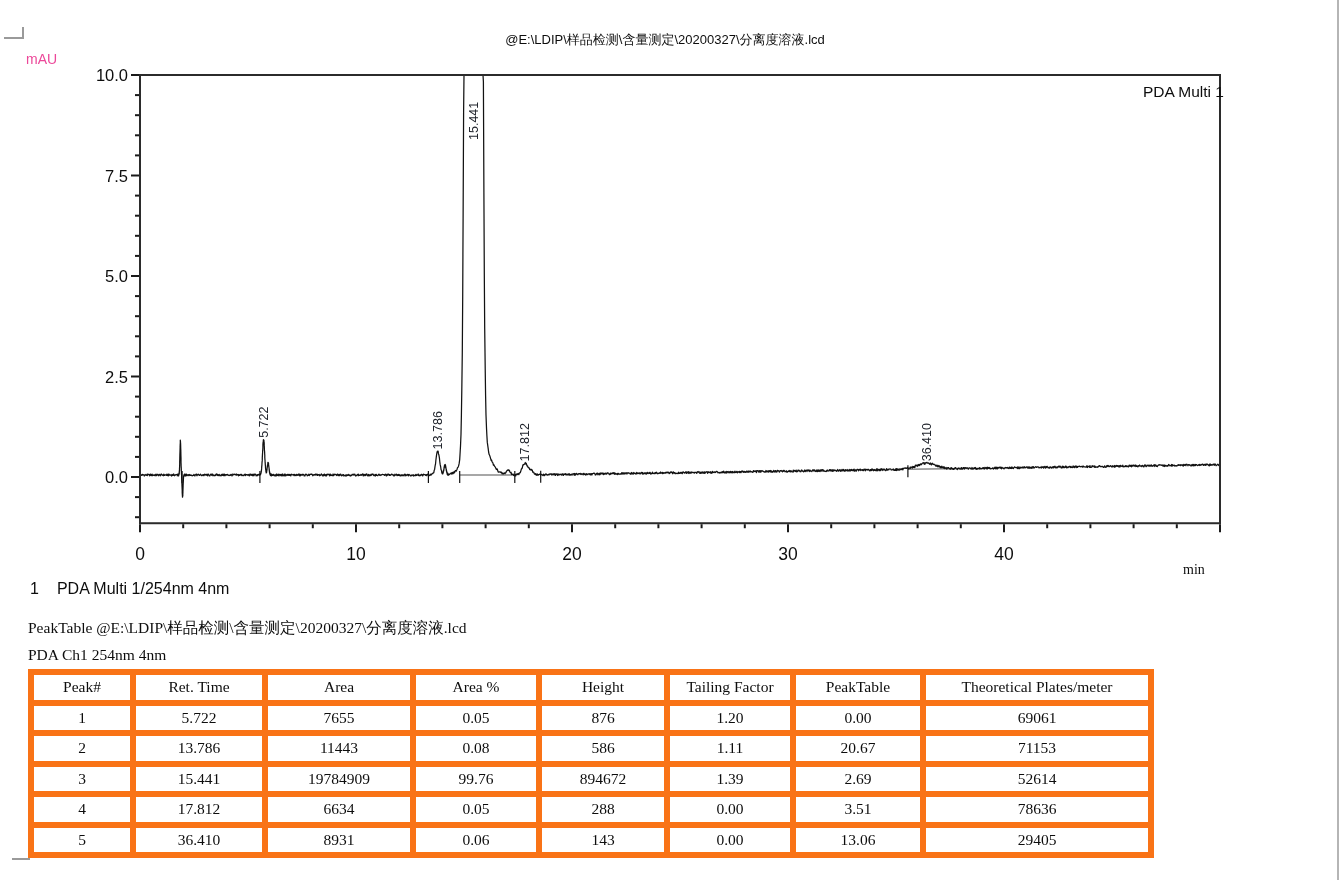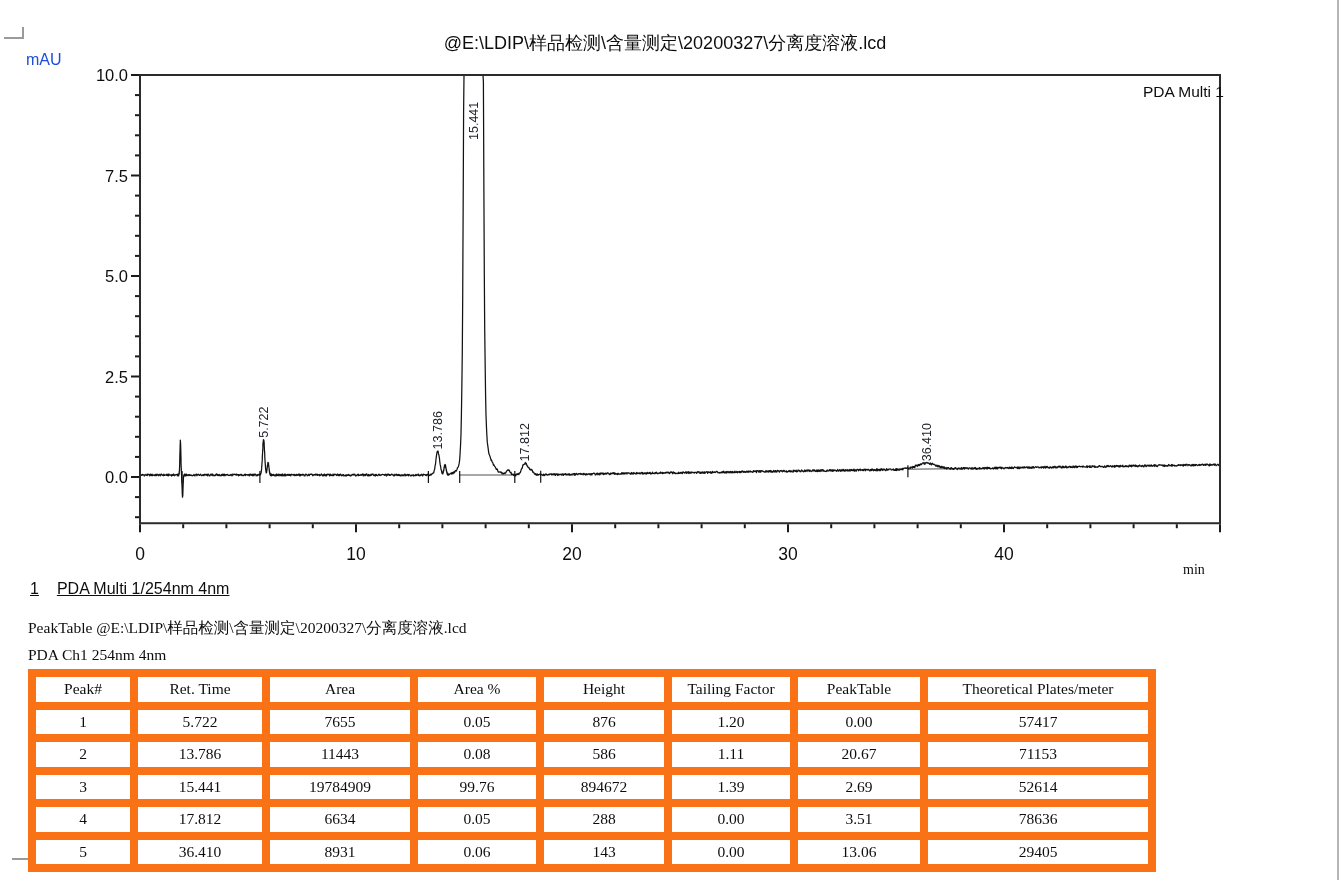--- a/index.html
+++ b/index.html
@@ -1,30 +1,30 @@
 <!DOCTYPE html>
 <html><head>
 <meta charset="utf-8">
 <style>
   html,body{margin:0;padding:0;background:#ffffff;}
   body{width:1344px;height:880px;position:relative;overflow:hidden;
        font-family:"Liberation Sans",sans-serif;color:#111;}
   .abs{position:absolute;}
-  #chart-title{left:0;top:31px;width:1330px;text-align:center;font-size:18px;color:#0d0d0d;}
-  #ylabel{left:26px;top:51px;font-size:16px;color:#1d4ed8;}
+  #chart-title{left:0;top:31px;width:1330px;text-align:center;font-size:13px;color:#0d0d0d;}
+  #ylabel{left:26px;top:51px;font-size:14px;color:#ec4899;}
   #xlabel{left:1183px;top:562px;font-size:14px;color:#0d0d0d;font-family:Liberation Serif, serif;}
   #legend{left:12px;top:83px;width:1212px;text-align:right;font-size:15.5px;color:#0d0d0d;}
-  #channel-note{left:30px;top:580px;font-size:16px;color:#0d0d0d;text-decoration:underline;}
+  #channel-note{left:30px;top:580px;font-size:16px;color:#0d0d0d;}
   #channel-note .idx{margin-right:18px;}
   #table-title{left:28px;top:618px;width:1120px;text-align:left;
                font-family:"Liberation Serif",serif;font-size:15.5px;color:#0d0d0d;}
   #table-channel{left:28px;top:646px;font-family:"Liberation Serif",serif;font-size:15.5px;color:#0d0d0d;}
   #peak-table{position:absolute;left:28px;top:669px;border-collapse:collapse;
               font-family:"Liberation Serif",serif;font-size:15.5px;color:#0d0d0d;table-layout:fixed;}
-  #peak-table th,#peak-table td{border:8px solid #f97316;text-align:center;vertical-align:middle;
+  #peak-table th,#peak-table td{border:6px solid #f97316;text-align:center;vertical-align:middle;
               font-weight:normal;padding:0 2px;height:24.5px;line-height:1.05;overflow:hidden;white-space:nowrap;}
   #chrom-svg{position:absolute;left:0;top:0;}
   .corner-tl{left:4px;top:27px;width:18px;height:10px;border-right:2px solid #9a9a9a;border-bottom:2px solid #9a9a9a;}
   .corner-bl{left:12px;top:843px;width:16px;height:15px;border-right:2px solid #9a9a9a;border-bottom:2px solid #9a9a9a;}
   .page-edge{left:1337px;top:0;width:2px;height:880px;background:#b5b5b5;}
 </style>
 </head>
 <body>
 
 <div class="abs corner-tl"></div>
@@ -147,21 +147,21 @@
     </thead>
   <tbody id="pt-body">
       <tr>
         <td>1</td>
         <td>5.722</td>
         <td>7655</td>
         <td>0.05</td>
         <td>876</td>
         <td>1.20</td>
         <td>0.00</td>
-        <td>57417</td>
+        <td>69061</td>
       </tr>
       <tr>
         <td>2</td>
         <td>13.786</td>
         <td>11443</td>
         <td>0.08</td>
         <td>586</td>
         <td>1.11</td>
         <td>20.67</td>
         <td>71153</td>

